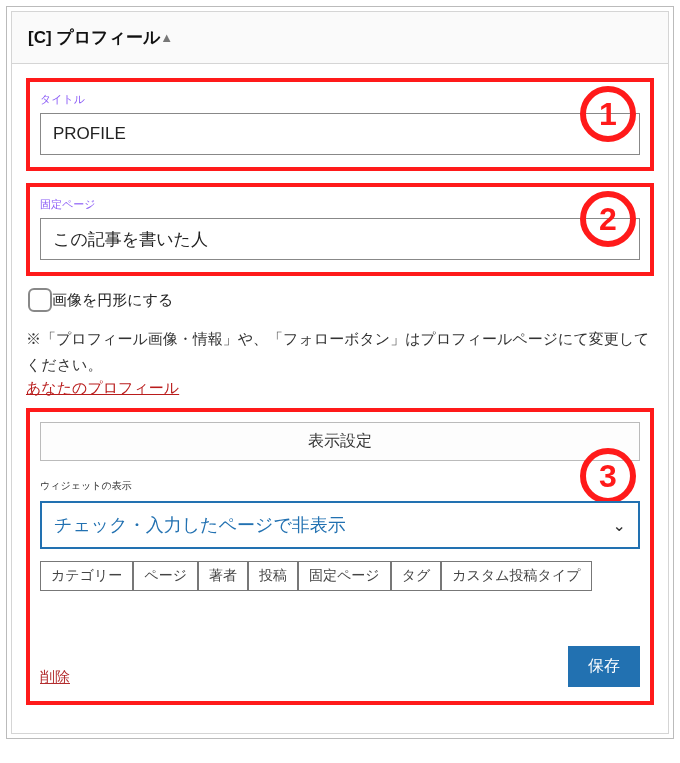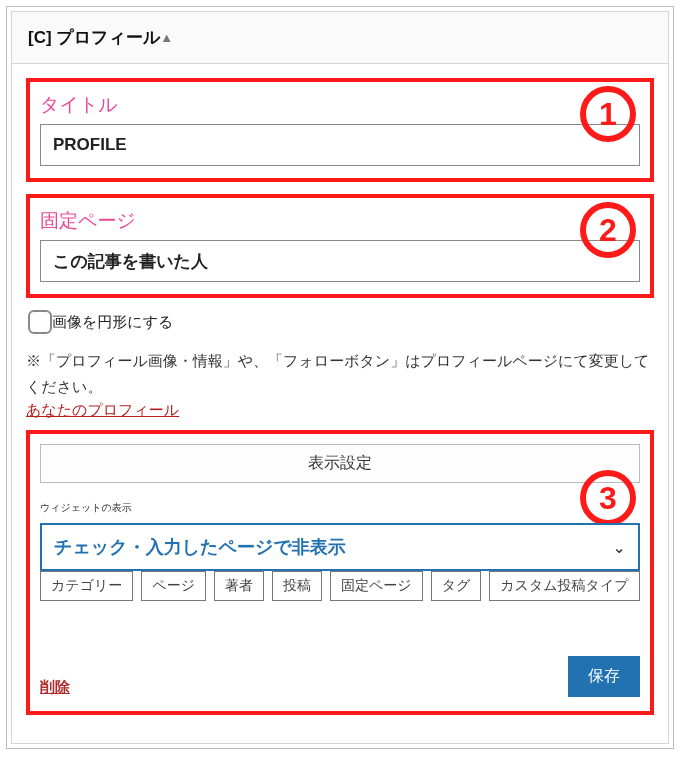--- a/index.html
+++ b/index.html
@@ -40,29 +40,28 @@
     border: 6px solid #ff1a1a;
     border-radius: 50%;
     display: flex; align-items: center; justify-content: center;
     font-size: 32px; font-weight: 800; color: #ff1a1a;
     background: transparent;
     pointer-events: none;
   }
   .b1 { top: 4px; }
   .b2 { top: 4px; }
   .b3 { top: 36px; }
-  .field-label { font-size: 19px; color: #ec4899; margin-bottom: 6px; display: block; }
+  .field-label { font-size: 11px; color: #8b5cf6; margin-bottom: 6px; display: block; }
   .text-input, .select-input {
     width: 100%;
     border: 1px solid #888;
     padding: 10px 12px;
     font-size: 17px;
     color: #222;
     background: #fff;
-    font-weight: bold;
   }
   .select-wrap { position: relative; }
   .select-input {
     border: 2px solid #2271b1;
     color: #2271b1;
     font-size: 18px;
     padding: 10px 12px;
     appearance: none;
     -webkit-appearance: none;
     background: #fff;
@@ -82,34 +81,34 @@
     width: 100%;
     border: 1px solid #bbb;
     background: #fdfdfd;
     padding: 8px;
     text-align: center;
     font-size: 16px;
     color: #333;
     cursor: pointer;
     margin-bottom: 16px;
   }
-  .tab-row { display: flex; flex-wrap: wrap; gap: 8px; margin-top: 0; }
+  .tab-row { display: flex; flex-wrap: wrap; gap: 0; margin-top: 12px; }
   .tab-btn {
     border: 1.5px solid #777;
     background: #fff;
     padding: 5px 10px;
     font-size: 14px;
     color: #444;
     cursor: pointer;
   }
   .bottom-row {
     display: flex; justify-content: space-between; align-items: flex-end;
     margin-top: 8px;
   }
-  .del-link { color: #b32d2e; text-decoration: underline; cursor: pointer; font-size: 15px; font-weight: bold; }
+  .del-link { color: #b32d2e; text-decoration: underline; cursor: pointer; font-size: 15px; }
   .save-btn {
     background: #2271b1; color: #fff; border: none;
     padding: 10px 20px; font-size: 16px; cursor: pointer; margin-top: 47px;
   }
   .sub-label { font-size: 10px; color: #333; margin: 2px 0 8px 0; display: block; }
 </style>
 </head>
 <body>
 
 <div class="wrap">

